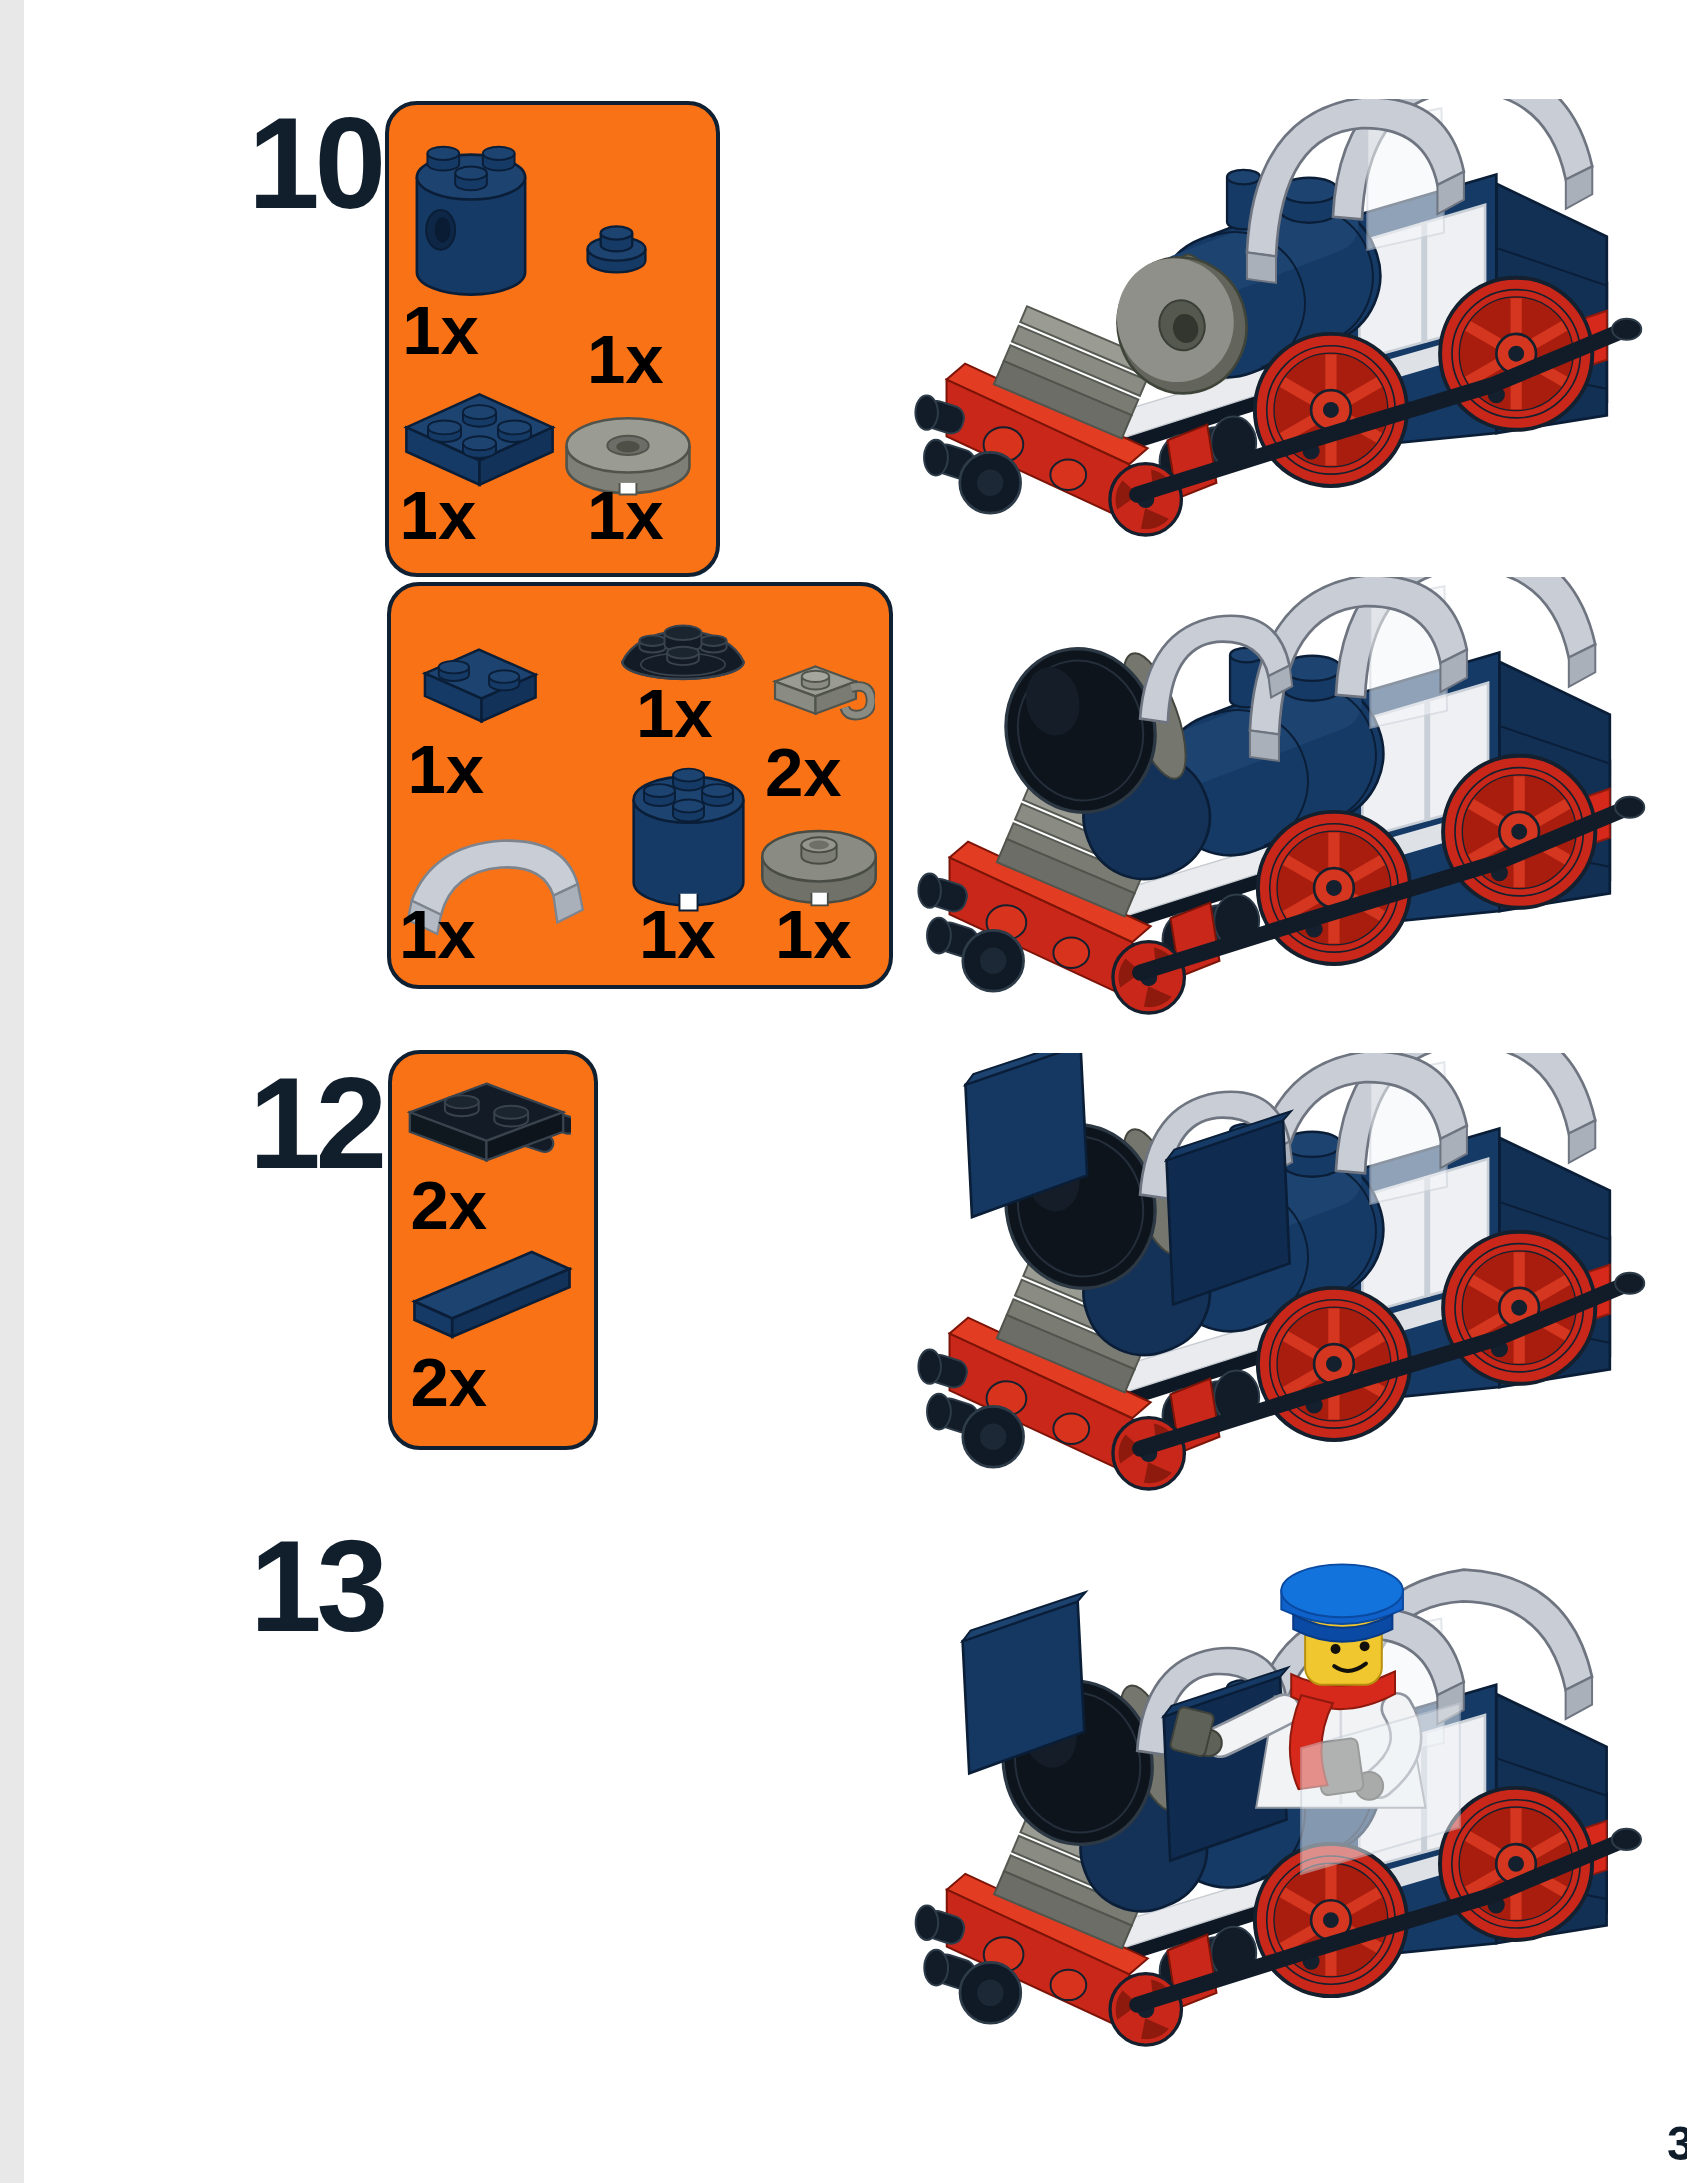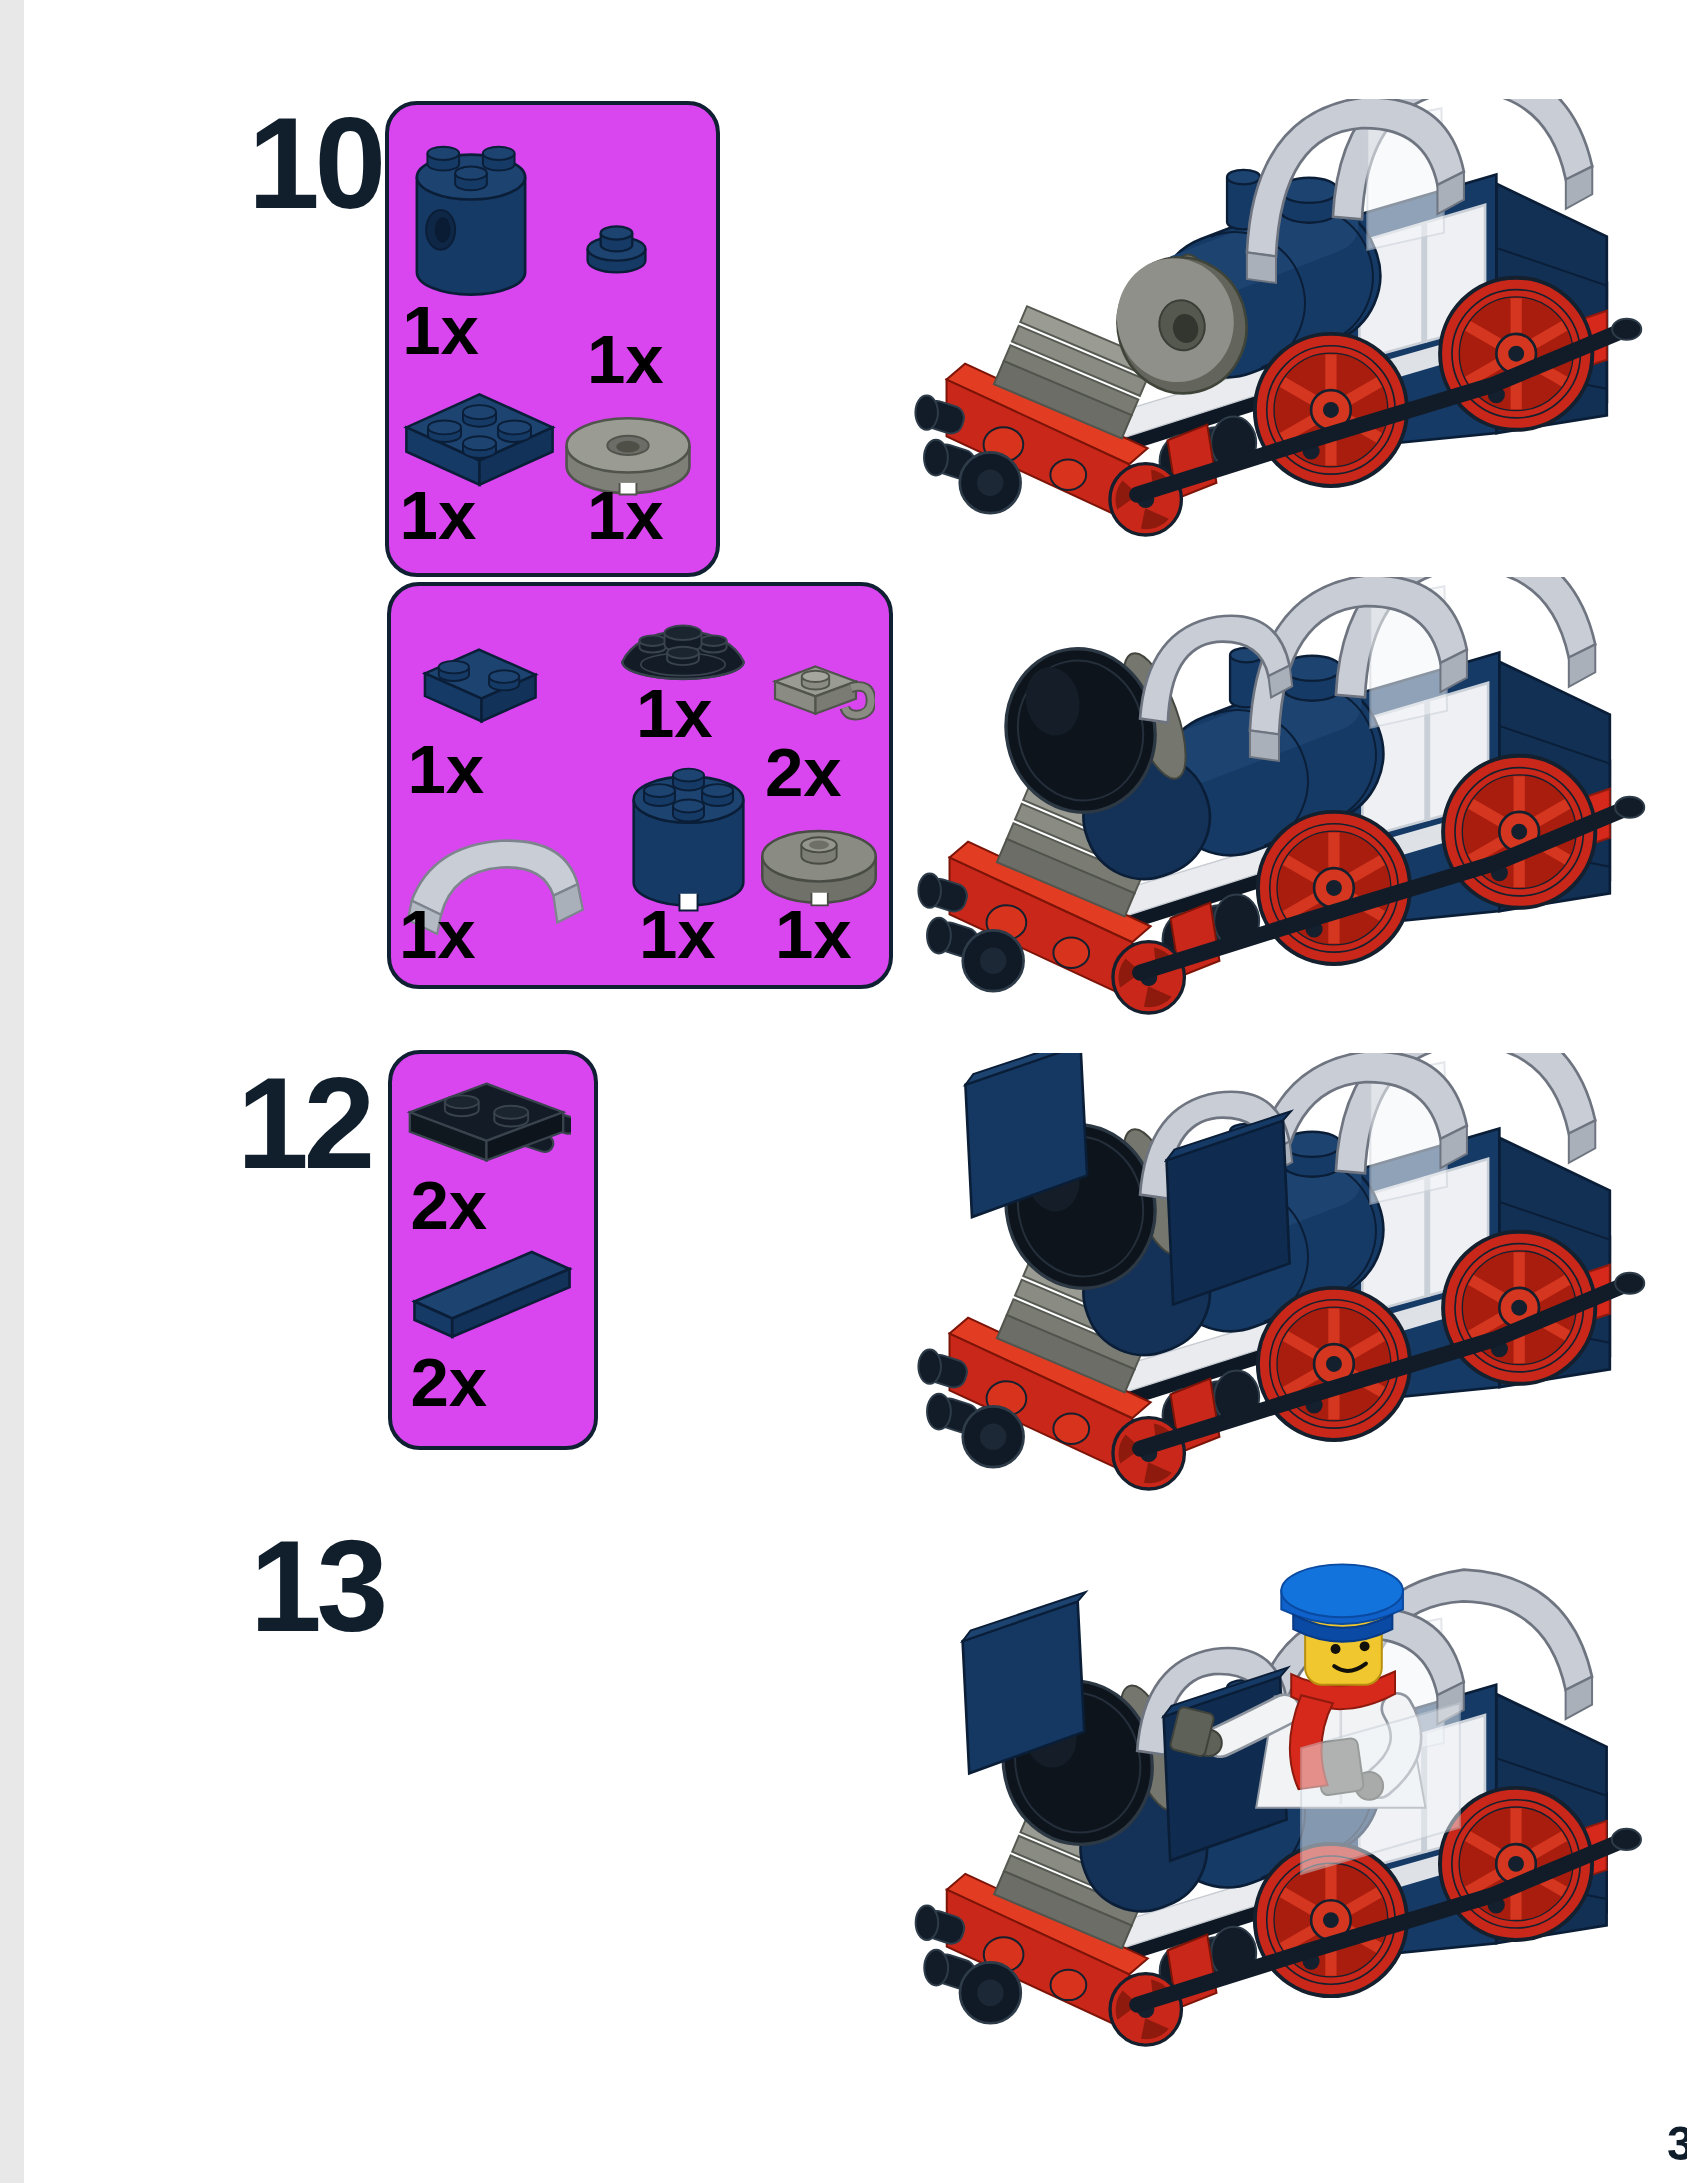--- a/index.html
+++ b/index.html
@@ -5,21 +5,21 @@
   html,body{margin:0;padding:0;background:#e8e8e8;}
   .page{
     position:relative;width:1687px;height:2183px;background:#ffffff;
     font-family:"Liberation Sans","DejaVu Sans",sans-serif;overflow:hidden;margin-left:24px;
   }
   .step-num{
     position:absolute;font-size:129px;font-weight:bold;line-height:1;
     color:#111f2c;letter-spacing:-5.3px;white-space:nowrap;
   }
   .pbox{
-    position:absolute;border:4.6px solid #102033;border-radius:32px;background:#d946ef;
+    position:absolute;border:4.6px solid #102033;border-radius:32px;background:#f97316;
   }
   .picon{position:absolute;}
   .qty{
     position:absolute;font-size:69px;font-weight:bold;line-height:1;
     color:#000000;white-space:nowrap;
   }
   .train{position:absolute;}
   .page-num{
     position:absolute;left:1643px;top:2120px;font-size:48px;font-weight:bold;
     line-height:1;color:#0f1d2b;
@@ -303,21 +303,21 @@
       <ellipse cx="100" cy="52" rx="16" ry="7" fill="#6e7067"></ellipse>
       <path d="M 88,128 L 88,148 L 114,148 L 114,128" fill="#ffffff" stroke="#484c44" stroke-width="3"></path>
     </svg>
     <span class="qty" style="left:384px;top:314px">1x</span>
   </div>
   <svg class="train" style="left:883px;top:577px;width:748px;height:483px" viewBox="0 120 1130 730">
     <use href="#t-base"></use>
       <use href="#t-front-black"></use>
   </svg>
 
-  <span class="step-num" style="left:213px;top:1059px">12</span>
+  <span class="step-num" style="left:225px;top:1059px">12</span>
   <div class="pbox" style="left:364px;top:1050px;width:202px;height:392px">
     <svg class="picon" style="left:10px;top:18.5px" width="169" height="98" viewBox="0 0 260 150">
       <g stroke="#39434e" stroke-width="3.5" fill="#131c26">
         <rect x="150" y="86" width="84" height="26" rx="13" transform="rotate(18 192 99)"></rect>
         <rect x="186" y="58" width="84" height="26" rx="13" transform="rotate(18 228 71)"></rect>
       </g>
       <polygon points="130,16 248,60 130,104 12,60" fill="#131c26" stroke="#39434e" stroke-width="3.5"></polygon>
       <polygon points="12,60 130,104 130,134 12,90" fill="#10181f" stroke="#39434e" stroke-width="3.5"></polygon>
       <polygon points="130,104 248,60 248,90 130,134" fill="#0d141b" stroke="#39434e" stroke-width="3.5"></polygon>
       <path d="M 66,44 L 66,56 A 26,10 0 0 0 118,56 L 118,44" fill="#131c26" stroke="#39434e" stroke-width="3"></path>

